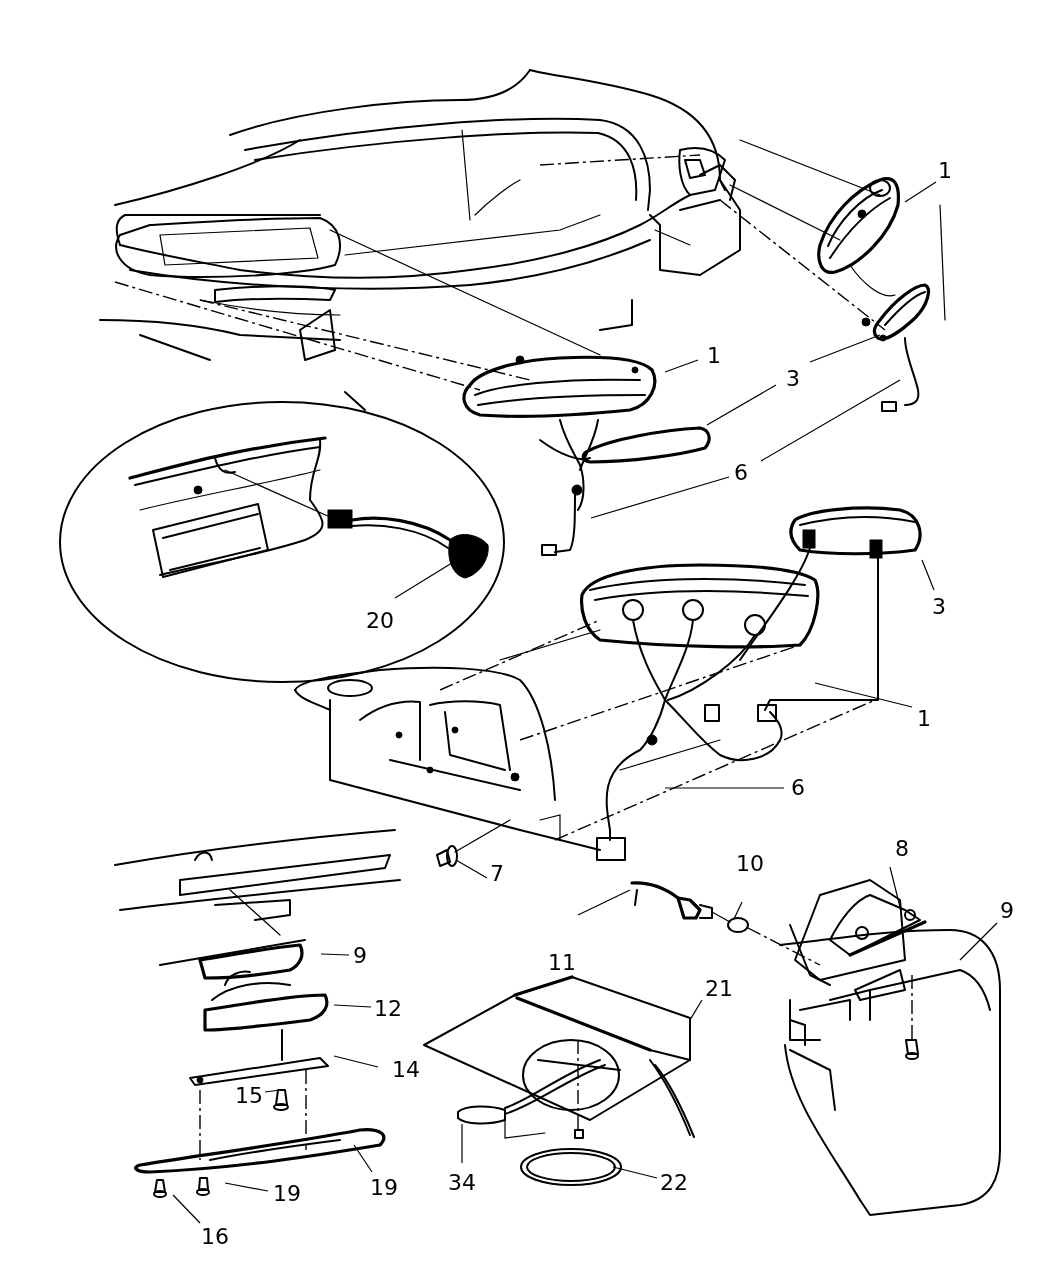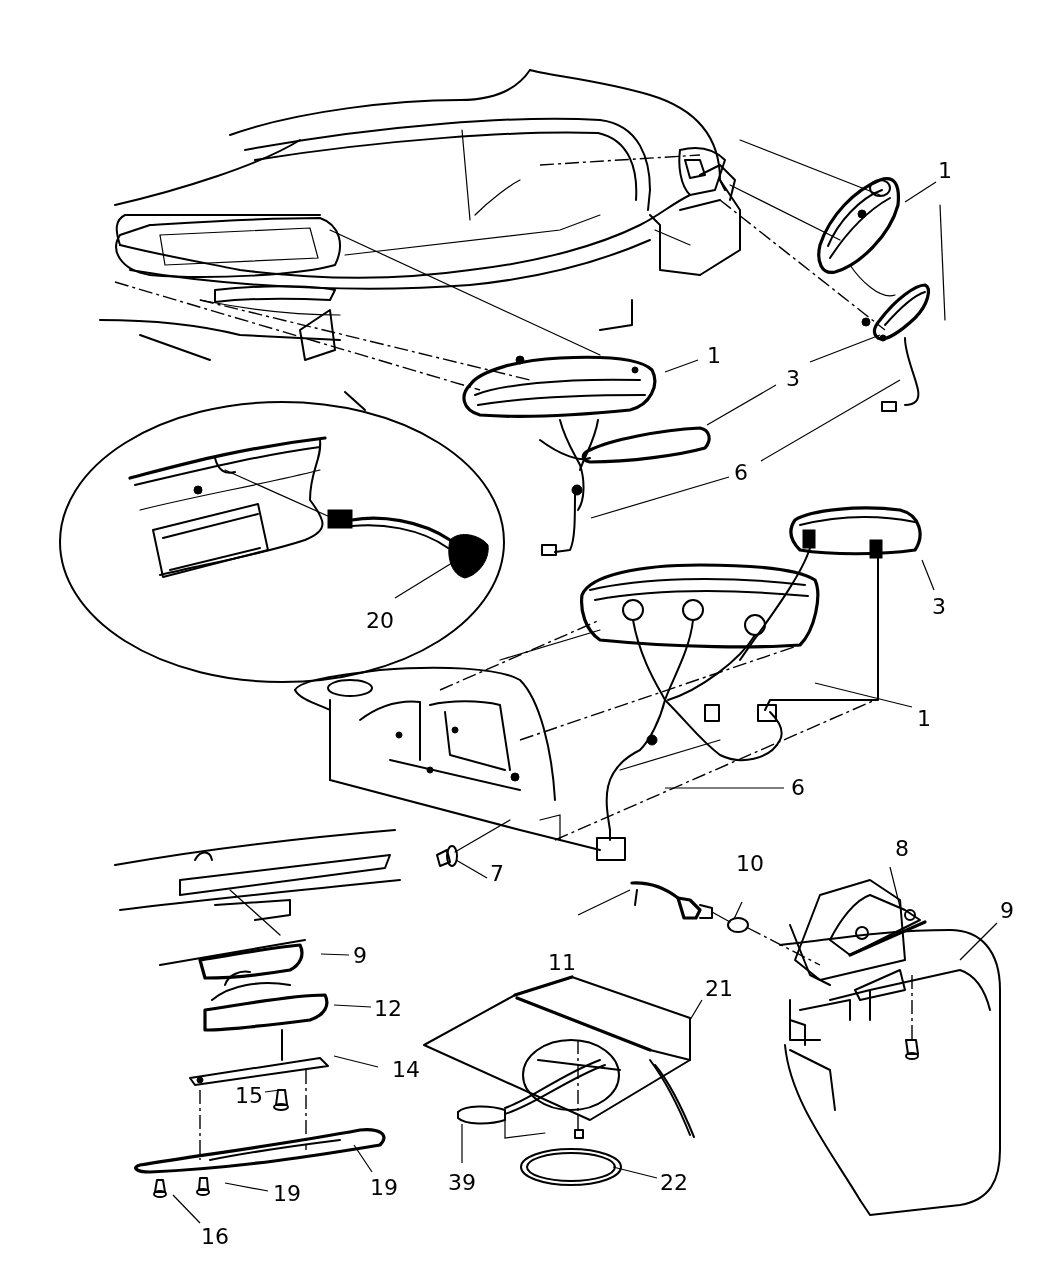--- a/index.html
+++ b/index.html
@@ -287,18 +287,18 @@
 <span class="callout" style="left:490px;top:863px;">7</span>
 <span class="callout" style="left:895px;top:838px;">8</span>
 <span class="callout" style="left:736px;top:853px;">10</span>
 <span class="callout" style="left:1000px;top:900px;">9</span>
 <span class="callout" style="left:548px;top:908px;margin-top:44px;">11</span>
 <span class="callout" style="left:353px;top:945px;">9</span>
 <span class="callout" style="left:705px;top:978px;">21</span>
 <span class="callout" style="left:374px;top:998px;">12</span>
 <span class="callout" style="left:392px;top:1059px;">14</span>
 <span class="callout" style="left:235px;top:1085px;">15</span>
-<span class="callout" style="left:448px;top:1172px;">39</span>
+<span class="callout" style="left:448px;top:1172px;">34</span>
 <span class="callout" style="left:660px;top:1172px;">22</span>
 <span class="callout" style="left:273px;top:1183px;">19</span>
 <span class="callout" style="left:370px;top:1177px;">19</span>
 <span class="callout" style="left:201px;top:1226px;">16</span>
 </div>
 
 </body></html>

